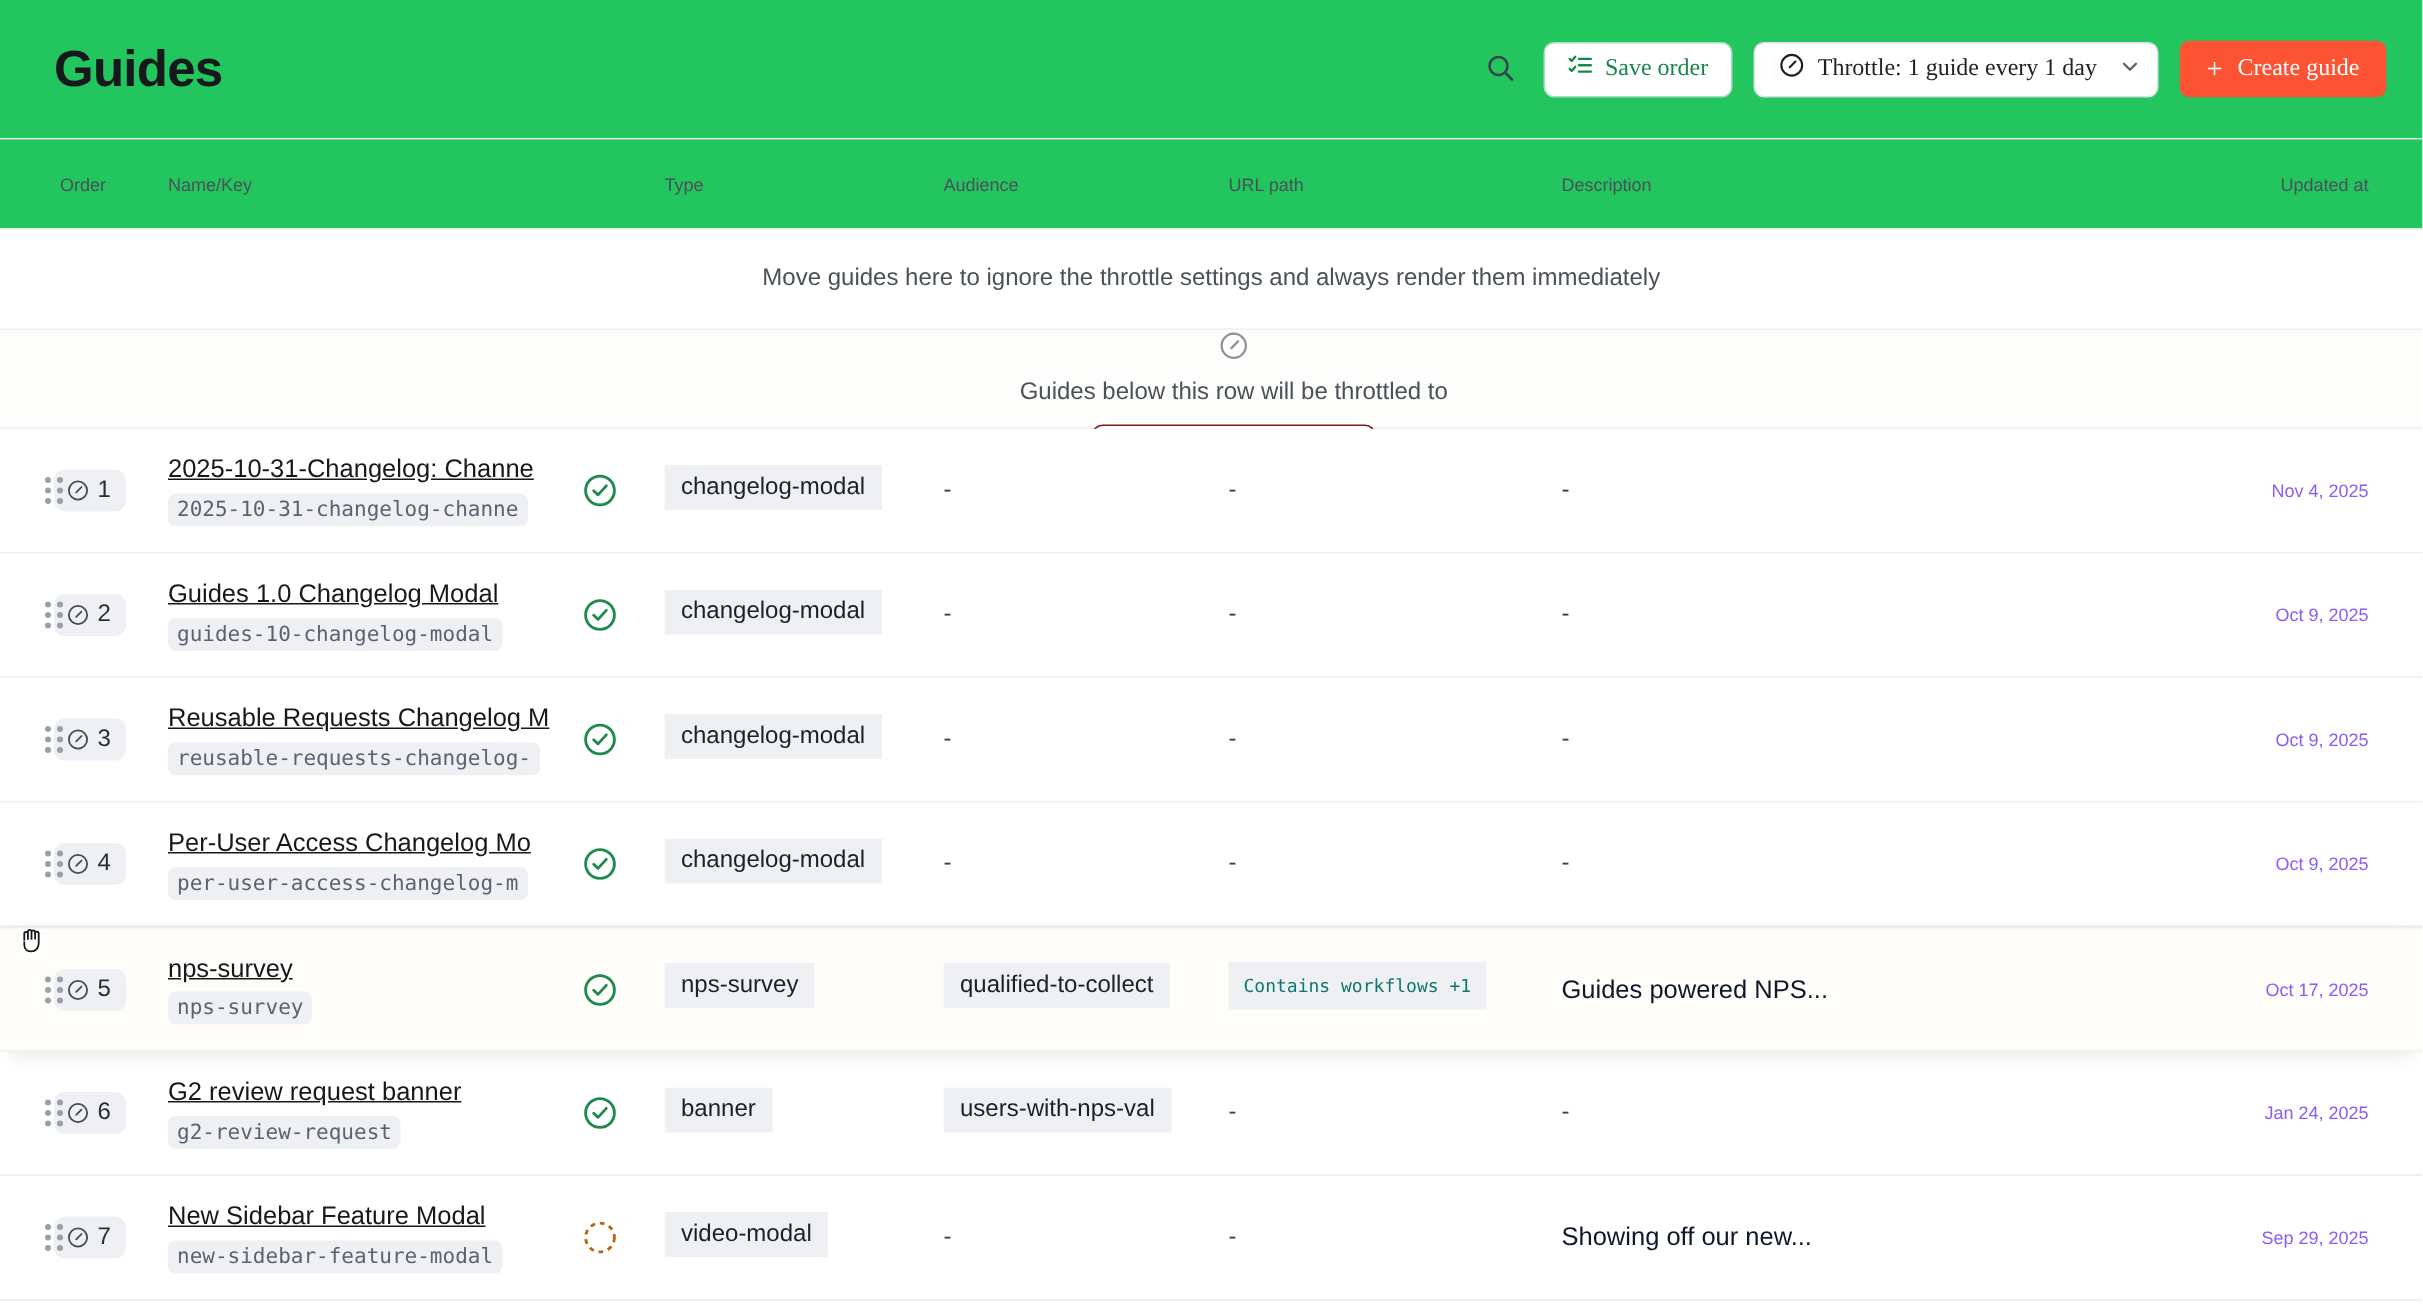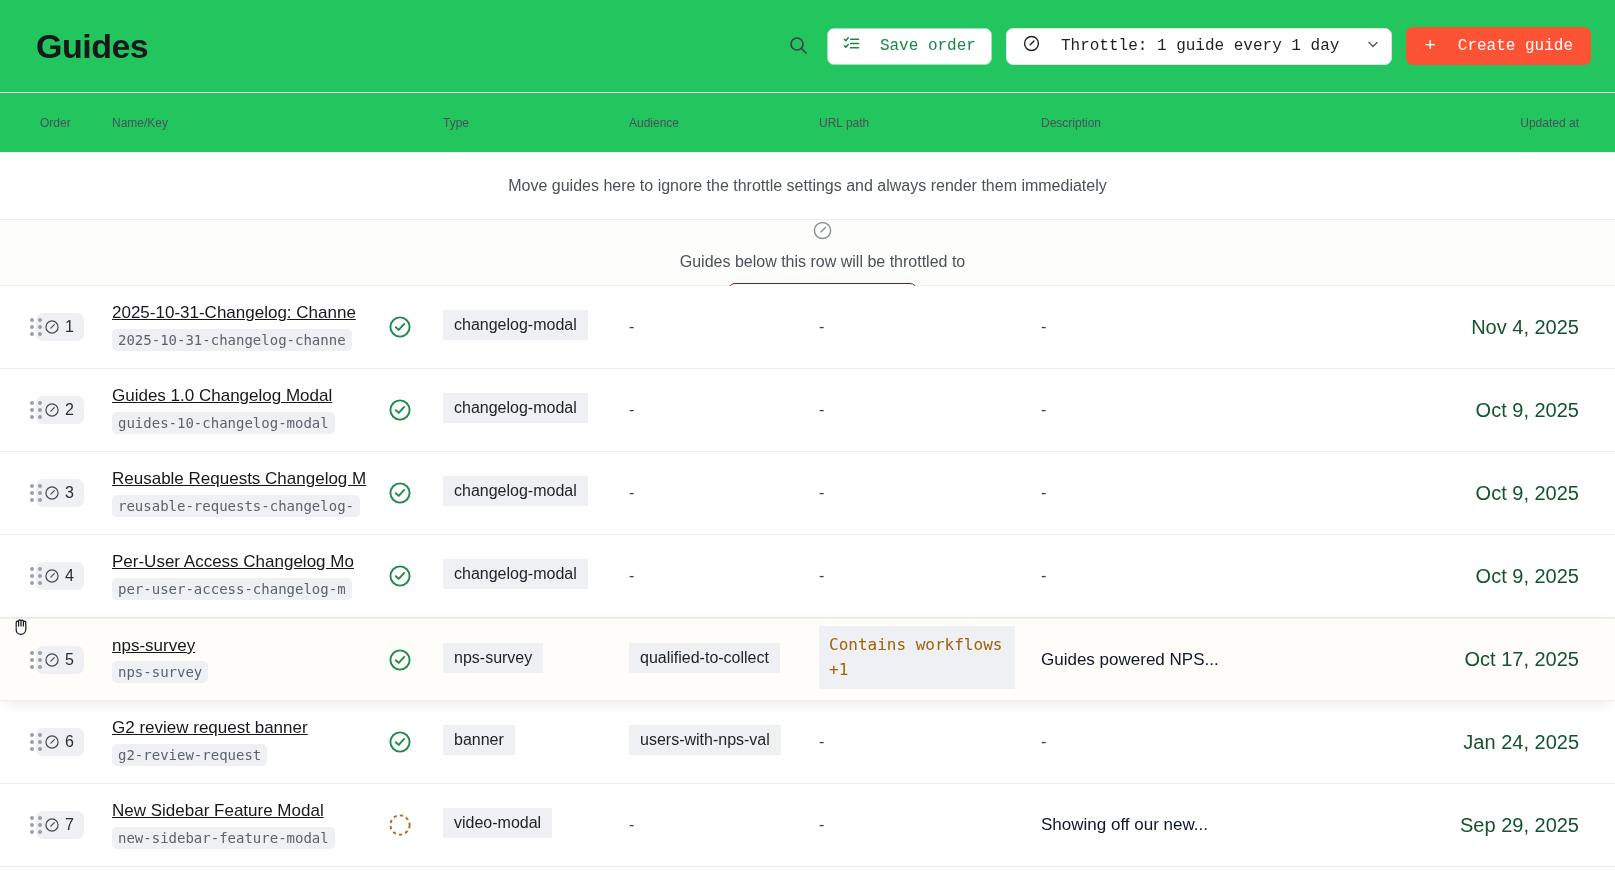--- a/index.html
+++ b/index.html
@@ -37,26 +37,26 @@
   }
   .icon-btn {
     width: 30px; height: 30px;
     display: flex; align-items: center; justify-content: center;
     background: none; border: none; cursor: pointer;
     color: #3c4149;
   }
   .btn {
     display: inline-flex;
     align-items: center;
-    gap: 20px;
+    gap: 8px;
     height: 37px;
     padding: 0 15px;
     border-radius: 7px;
     font-size: 16px;
-    font-family: Liberation Mono, monospace;
+    font-family: Liberation Serif, serif;
     cursor: pointer;
     white-space: nowrap;
     background: #fff;
   }
   .btn-save-order {
     border: 1px solid #a9dfc0;
     color: #17874a;
     font-weight: 500;
   }
   .btn-throttle {
@@ -220,30 +220,30 @@
     color: #1d2025;
     font-size: 16px;
     padding: 6px 11px;
     border-radius: 0;
     white-space: nowrap;
     max-width: 100%;
     overflow: hidden;
   }
   .pill-mono {
     font-family: "DejaVu Sans Mono", monospace;
-    font-size: 16px;
-    color: #a16207;
+    font-size: 12px;
+    color: #0f766e;
     line-height: 1.55;
     white-space: normal;
     padding: 7px 10px;
     max-width: 196px;
   }
   .dash { color: #3c4149; font-size: 16px; }
   .desc-text { font-size: 17px; color: #0f172a; white-space: nowrap; overflow: hidden; }
-  .updated { font-size: 20px; color: #14532d; white-space: nowrap; }
+  .updated { font-size: 12px; color: #8b5cf6; white-space: nowrap; }
 
   .status-ok   { color: #1f8a4c; display: flex; }
   .status-draft{ color: #b5660f; display: flex; }
 
   
   .clip { overflow: hidden; }
 </style>
 </head>
 <body>
 

